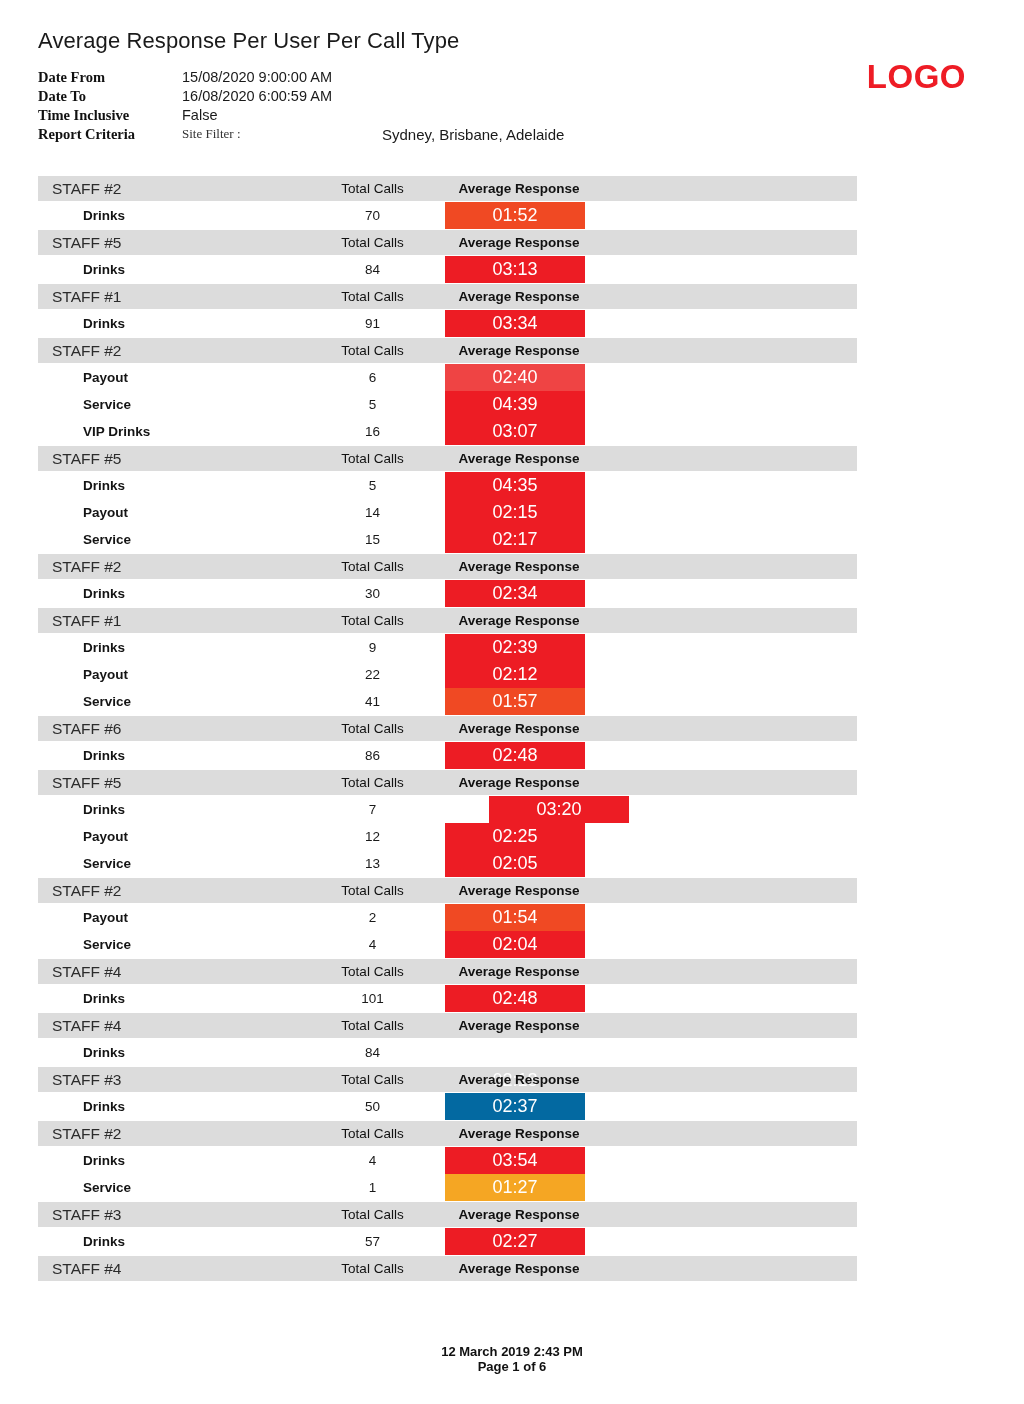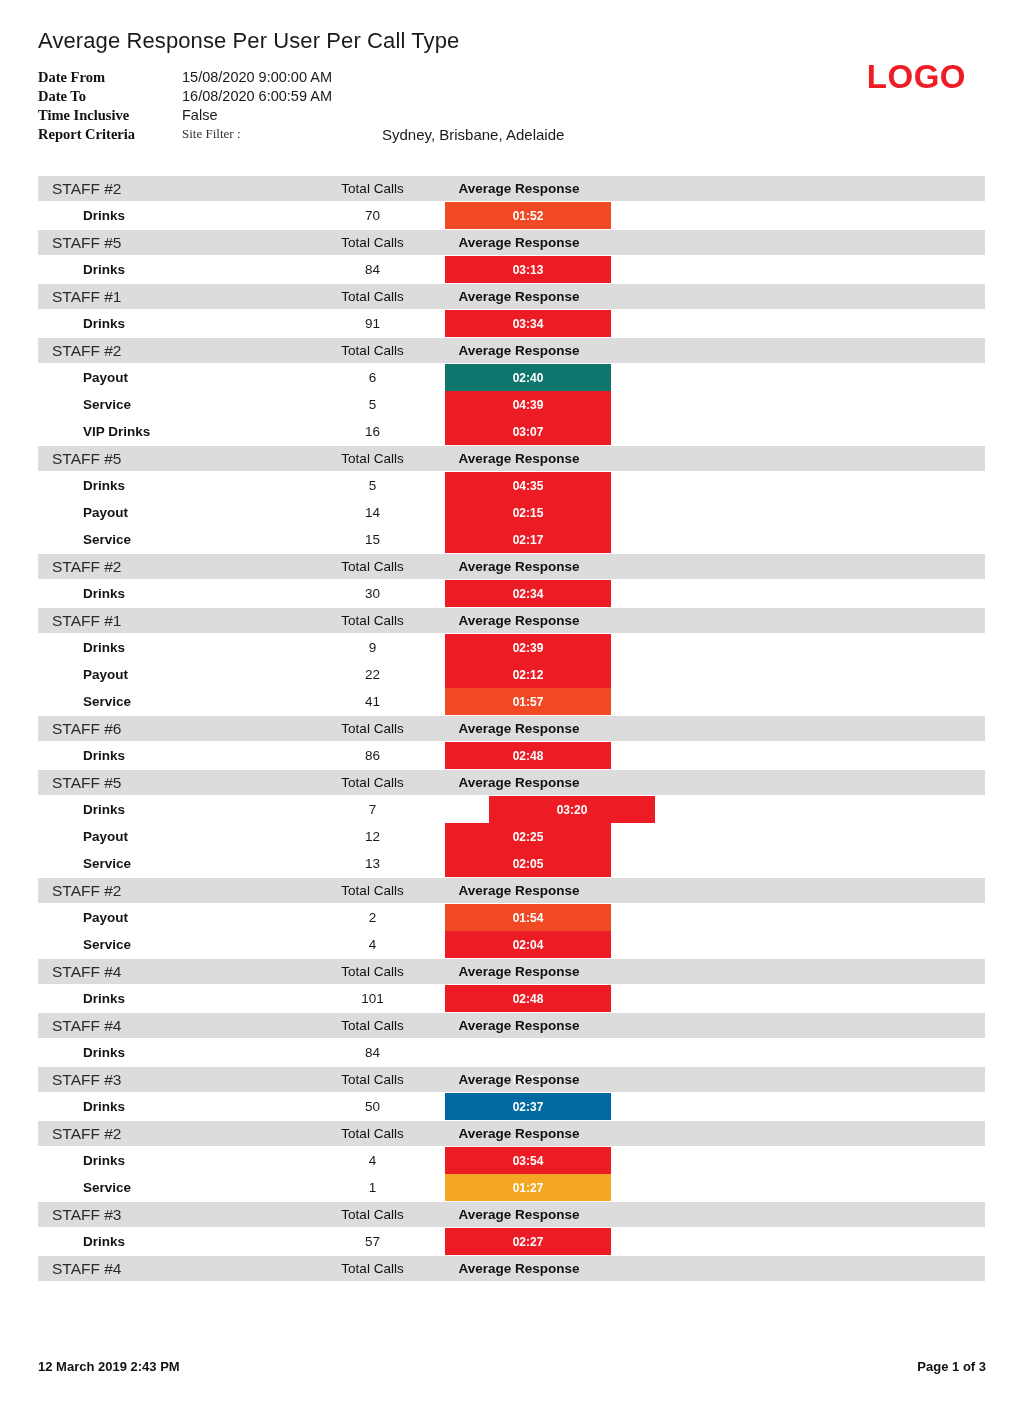--- a/index.html
+++ b/index.html
@@ -89,21 +89,21 @@
   .report-table {
     margin-top: 32px;
     width: 947px;
   }
 
   .group-header {
     display: flex;
     align-items: center;
     background: #DCDCDC;
     height: 25px;
-    width: 947px;
+    width: 819px;
     margin-bottom: 1px;
   }
   .group-name {
     width: 262px;
     padding-left: 14px;
     box-sizing: border-box;
     font-size: 15.5px;
     font-weight: 400;
     color: #2b2b2b;
     font-family: "Liberation Sans", sans-serif;
@@ -144,46 +144,47 @@
   .total-calls {
     width: 145px;
     display: flex;
     align-items: center;
     justify-content: center;
     font-size: 13.5px;
     font-weight: 400;
     color: #1a1a1a;
   }
   .avg-response {
-    width: 166px;
+    width: 140px;
     display: flex;
     align-items: center;
     justify-content: center;
-    font-size: 12px;
-    font-weight: 700;
+    font-size: 18px;
+    font-weight: 400;
     color: #ffffff;
   }
   .row-spacer { flex: 1; }
 
   .group-block { margin-bottom: 0; }
   .group-block + .group-block { margin-top: 1px; }
 
   
   .report-footer {
     position: absolute;
     left: 38px;
     right: 38px;
     bottom: 30px;
     display: flex;
     justify-content: space-between;
     align-items: center;
     font-family: "Liberation Sans", sans-serif;
     font-size: 13px;
     font-weight: 700;
     color: #111;
+    flex-direction: column;
   }
 </style>
 </head>
 <body>
 
 <div class="page">
 
   <div class="report-header">
     <h1 class="report-title">Average Response Per User Per Call Type</h1>
 
@@ -258,21 +259,21 @@
       <div class="group-block">
         <div class="group-header">
           <div class="group-name">STAFF #2</div>
           <div class="col-calls-head">Total Calls</div>
           <div class="col-resp-head">Average Response</div>
           <div class="col-spacer-head"></div>
         </div>
         <div class="detail-row">
           <div class="call-type">Payout</div>
           <div class="total-calls">6</div>
-          <div class="avg-response" style="background-color: #0f766e;">02:40</div>
+          <div class="avg-response" style="background-color: #ef4444;">02:40</div>
           <div class="row-spacer"></div>
         </div>
         <div class="detail-row">
           <div class="call-type">Service</div>
           <div class="total-calls">5</div>
           <div class="avg-response" style="background-color: rgb(237, 28, 36);">04:39</div>
           <div class="row-spacer"></div>
         </div>
         <div class="detail-row">
           <div class="call-type">VIP Drinks</div>
@@ -488,16 +489,16 @@
           <div class="group-name">STAFF #4</div>
           <div class="col-calls-head">Total Calls</div>
           <div class="col-resp-head">Average Response</div>
           <div class="col-spacer-head"></div>
         </div>
       </div>
     </div>
 
   <div class="report-footer">
     <span>12 March 2019 2:43 PM</span>
-    <span>Page 1 of 3</span>
+    <span>Page 1 of 6</span>
   </div>
 
 </div>
 
 </body></html>

